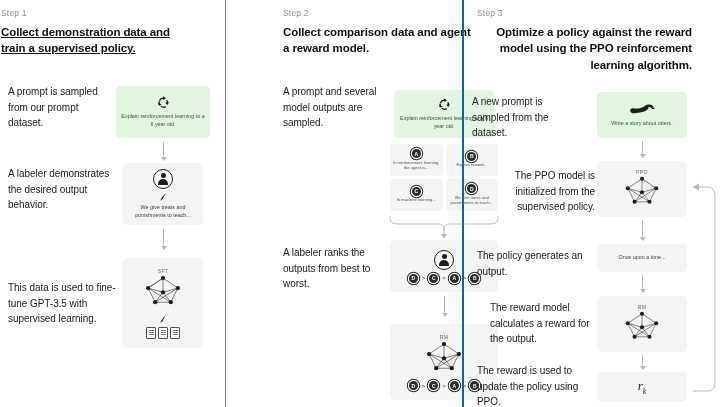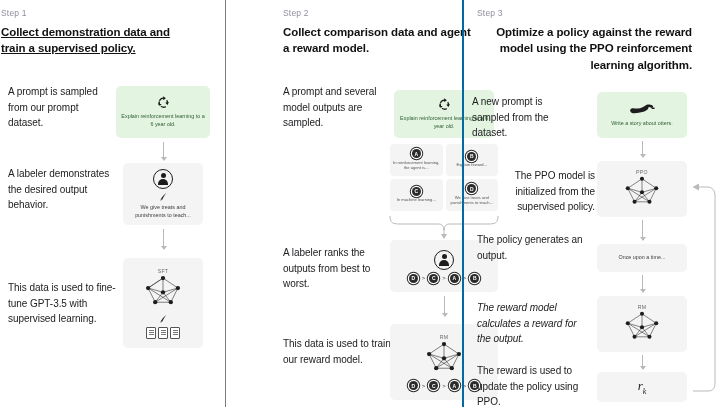--- a/index.html
+++ b/index.html
@@ -180,21 +180,20 @@
     </div>
   </div>
 
   <div class="col col2">
     <div class="col-inner">
       <div class="step-label">Step 2</div>
       <div class="step-title">Collect comparison data and agent a reward model.</div>
 
       <div class="caption" style="top:76px;left:13px;width:110px;">A prompt and several model outputs are sampled.</div>
       <div class="caption" style="top:237px;left:13px;width:115px;">A labeler ranks the outputs from best to worst.</div>
-      <div class="caption" style="top:328px;left:13px;width:112px;">This data is used to train our reward model.</div>
 
       <div class="box green" style="left:124px;top:82px;width:100px;height:48px;">
         <div class="recycle">
           <svg width="13" height="13" viewBox="0 0 24 24" fill="none" stroke="#1d1d1d" stroke-width="2.4" stroke-linecap="round">
             <path d="M5 8 A8 8 0 0 1 12 4"></path>
               <path d="M18.5 8.5 A8 8 0 0 1 19 14"></path>
             <path d="M15.5 20 A8 8 0 0 1 8 19.5"></path>
               <path d="M4.5 16.5 A8 8 0 0 1 4 11"></path>
             <path d="M12 2.2 L14.4 4 L12 5.8"></path>
               <path d="M20.4 12 L19 14.6 L17.1 12.6"></path>
@@ -279,22 +278,22 @@
     </div>
   </div>
 
   <div class="col col3">
     <div class="col-inner">
       <div class="step-label">Step 3</div>
       <div class="step-title">Optimize a policy against the reward model using the PPO reinforcement learning algorithm.</div>
 
       <div class="caption" style="top:86px;left:8px;width:108px;">A new prompt is sampled from the dataset.</div>
       <div class="caption" style="top:160px;left:13px;width:118px;text-align:right;">The PPO model is initialized from the supervised policy.</div>
-      <div class="caption" style="top:224px;left:13px;width:118px;">The policy generates an output.</div>
-      <div class="caption" style="top:292px;left:13px;width:112px;font-style:italic;">The reward model calculates a reward for the output.</div>
+      <div class="caption" style="top:240px;left:13px;width:118px;">The policy generates an output.</div>
+      <div class="caption" style="top:292px;left:26px;width:112px;">The reward model calculates a reward for the output.</div>
       <div class="caption" style="top:355px;left:13px;width:112px;">The reward is used to update the policy using PPO.</div>
 
       <div class="box green" style="left:133px;top:84px;width:90px;height:46px;">
         <div class="otter">
           <svg width="26" height="13" viewBox="0 0 52 26" fill="#1d1d1d">
             <path d="M6 20 C2 18, 1 13, 5 11 C8 9.5, 12 11, 15 11 C20 11, 24 10, 28 8 C32 6, 34 3.5, 38 3 C43 2.3, 47 4, 48 6.5 C49 9, 46 10, 44 9.5 C42.5 9, 41.5 7.5, 40 8 C38.5 8.5, 39 11, 37 13 C34 16, 28 18, 22 19 C16 20, 10 21, 6 20 Z"></path>
             <path d="M44 8.5 C47 9.5, 51 8, 51.5 10 C52 12, 48 12.5, 45.5 11.5 Z"></path>
           </svg>
         </div>
         <div class="box-text">Write a story about otters.</div>

